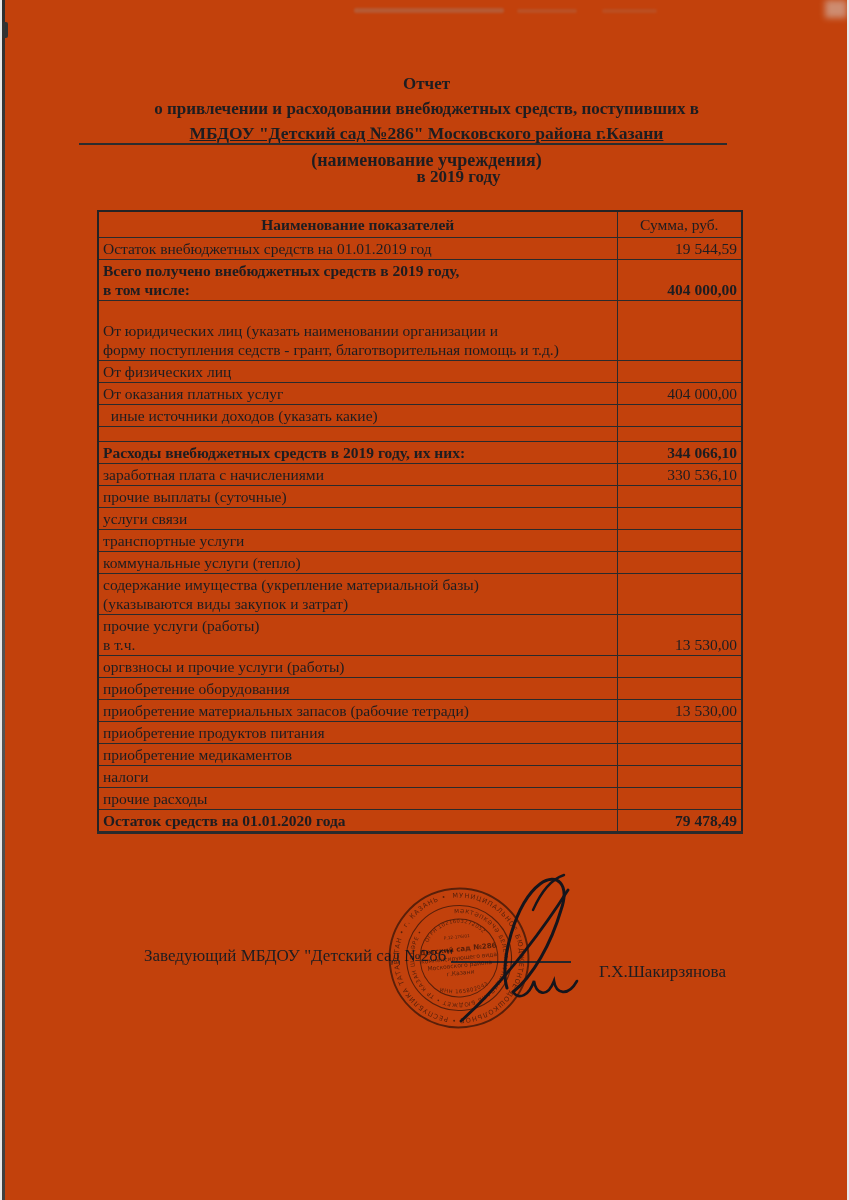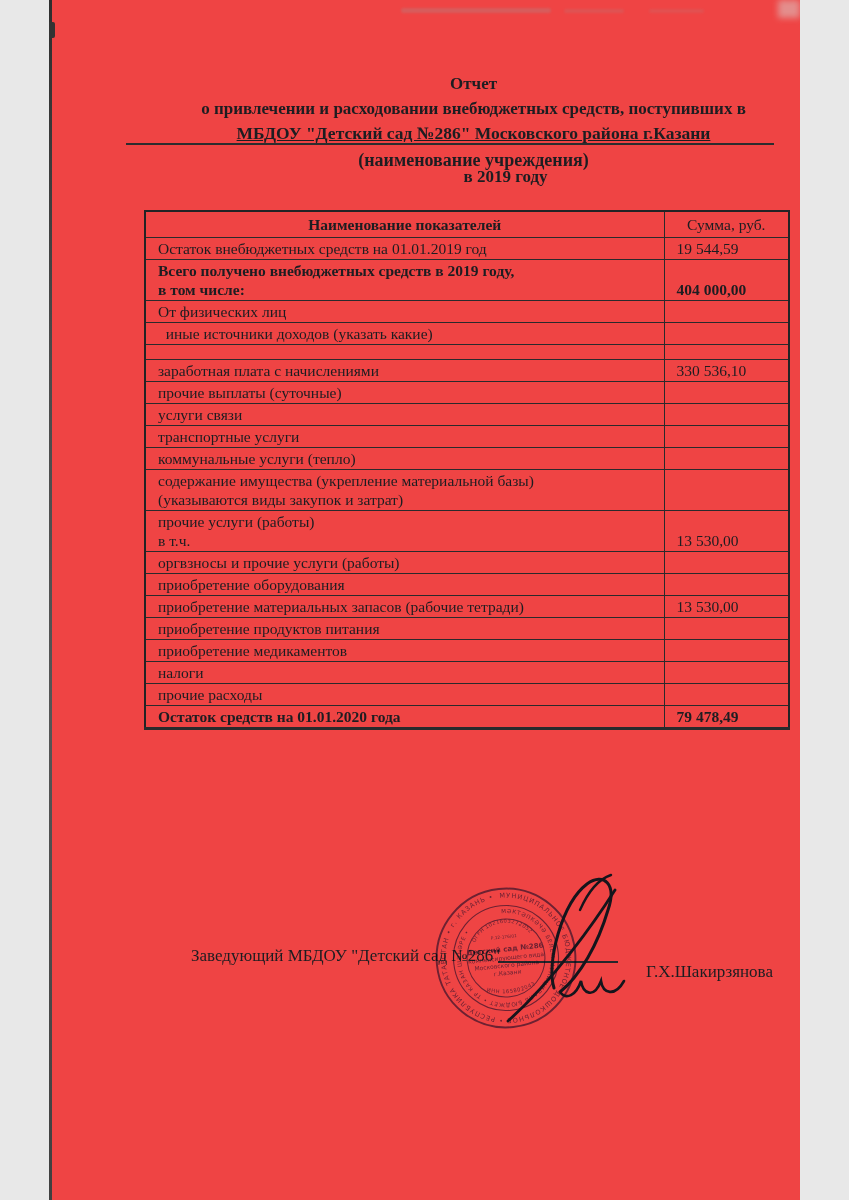--- a/index.html
+++ b/index.html
@@ -1,18 +1,18 @@
 <!DOCTYPE html>
 <html><head>
 <meta charset="utf-8">
 <style>
   html,body{margin:0;padding:0;background:#e8e8e8;}
   #page{
-    position:relative;width:751px;height:1200px;margin:0 auto;
-    background:#ef4444;overflow:hidden;
+    position:relative;width:845px;height:1200px;margin:0 auto;
+    background:#c2410c;overflow:hidden;
     font-family:"Liberation Serif","DejaVu Serif",serif;
     color:#1d1d21;
   }
   
   .edge-strip{position:absolute;left:0;top:0;width:3px;height:1200px;
     background:linear-gradient(180deg,#2e2e2e 0%,#4a4a4a 30%,#555 60%,#3f3f3f 100%);}
   .edge-notch{position:absolute;left:0;top:22px;width:6px;height:16px;background:#333;border-radius:0 2px 2px 0;}
   .ghost{position:absolute;background:#9a9a9a;opacity:.28;filter:blur(1.2px);border-radius:2px;}
   .corner-shade{position:absolute;right:0;top:0;width:22px;height:18px;background:#d9d7d4;opacity:.5;filter:blur(3px);}
   
@@ -21,27 +21,27 @@
   .t2{top:99px;font-size:17px;}
   .t3{top:123px;font-size:17.5px;text-decoration:underline;}
   .rule{position:absolute;left:77px;top:143px;width:648px;height:2.4px;background:#2c2c2e;}
   .note{top:150px;font-size:18px;}
   .year{top:167px;font-size:17px;padding-left:32px;}
   
   table.report{
     position:absolute;left:95px;top:210px;border-collapse:collapse;table-layout:fixed;
     font-size:15.5px;border:2.4px solid #232325;
   }
-  .report td,.report th{border:1.7px solid #2a2a2c;padding:1px 12px;overflow:hidden;}
+  .report td,.report th{border:1.7px solid #2a2a2c;padding:1px 4px;overflow:hidden;}
   .report tr:last-child td{border-bottom-width:3px;}
   .report th{font-size:15.5px;line-height:21px;padding:2px 4px;}
   .th-name{font-weight:bold;text-align:center;}
   .th-val{font-weight:normal;text-align:center;}
   .c-name{vertical-align:top;padding-left:5px;}
-  .c-val{vertical-align:bottom;padding-right:7px;line-height:19px;}
+  .c-val{text-align:right;vertical-align:bottom;padding-right:7px;line-height:19px;}
   .ln{line-height:19px;min-height:19px;white-space:pre;}
   tr.bold td{font-weight:bold;margin-left:34px;}
   tr.empty-row .ln{min-height:12px;line-height:12px;}
   
   .sig-text{position:absolute;top:946px;left:0;width:849px;font-size:17px;}
   .sig-title{position:absolute;left:142px;top:0;white-space:pre;}
   .sig-name{position:absolute;left:597px;top:16px;white-space:pre;}
   .sig-line{position:absolute;left:449px;top:961px;width:120px;height:2px;background:#26262b;}
   .stamp{position:absolute;left:382px;top:883px;width:150px;height:150px;mix-blend-mode:multiply;opacity:.88;}
   .stamp text{font-family:"DejaVu Sans",sans-serif;fill:#6266ae;}
@@ -86,35 +86,55 @@
         </tr>
         <tr class="bold">
           <td class="c-name">
             <div class="ln">Всего получено внебюджетных средств в 2019 году,</div>
             <div class="ln">в том числе:</div>
           </td>
           <td class="c-val">404 000,00</td>
         </tr>
         <tr>
           <td class="c-name">
+            <div class="ln"></div>
+            <div class="ln">От юридических лиц (указать наименовании организации и</div>
+            <div class="ln">форму поступления седств - грант, благотворительная помощь и т.д.)</div>
+          </td>
+          <td class="c-val"></td>
+        </tr>
+        <tr>
+          <td class="c-name">
             <div class="ln">От физических лиц</div>
           </td>
           <td class="c-val"></td>
         </tr>
         <tr>
           <td class="c-name">
+            <div class="ln">От оказания платных услуг</div>
+          </td>
+          <td class="c-val">404 000,00</td>
+        </tr>
+        <tr>
+          <td class="c-name">
             <div class="ln">  иные источники доходов (указать какие)</div>
           </td>
           <td class="c-val"></td>
         </tr>
         <tr class="empty-row">
           <td class="c-name">
             <div class="ln"></div>
           </td>
           <td class="c-val"></td>
+        </tr>
+        <tr class="bold">
+          <td class="c-name">
+            <div class="ln">Расходы внебюджетных средств в 2019 году, их них:</div>
+          </td>
+          <td class="c-val">344 066,10</td>
         </tr>
         <tr>
           <td class="c-name">
             <div class="ln">заработная плата с начислениями</div>
           </td>
           <td class="c-val">330 536,10</td>
         </tr>
         <tr>
           <td class="c-name">
             <div class="ln">прочие выплаты (суточные)</div>

